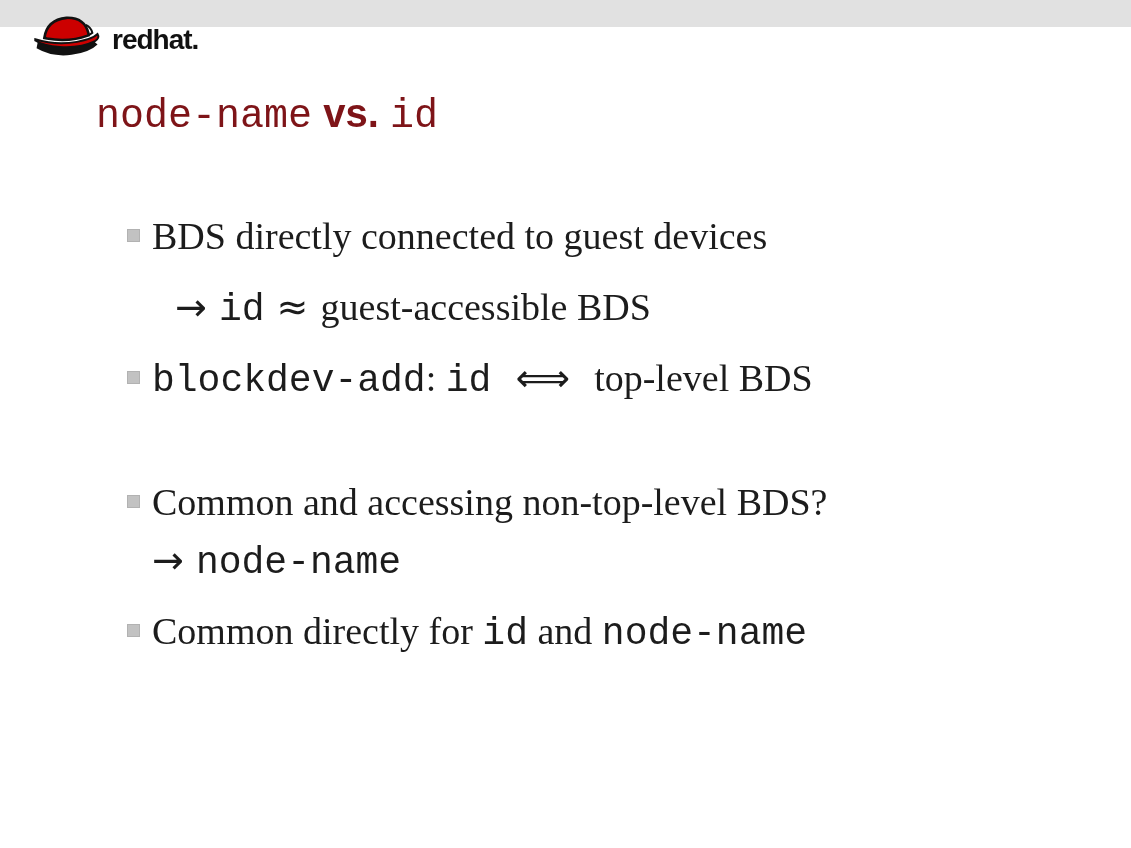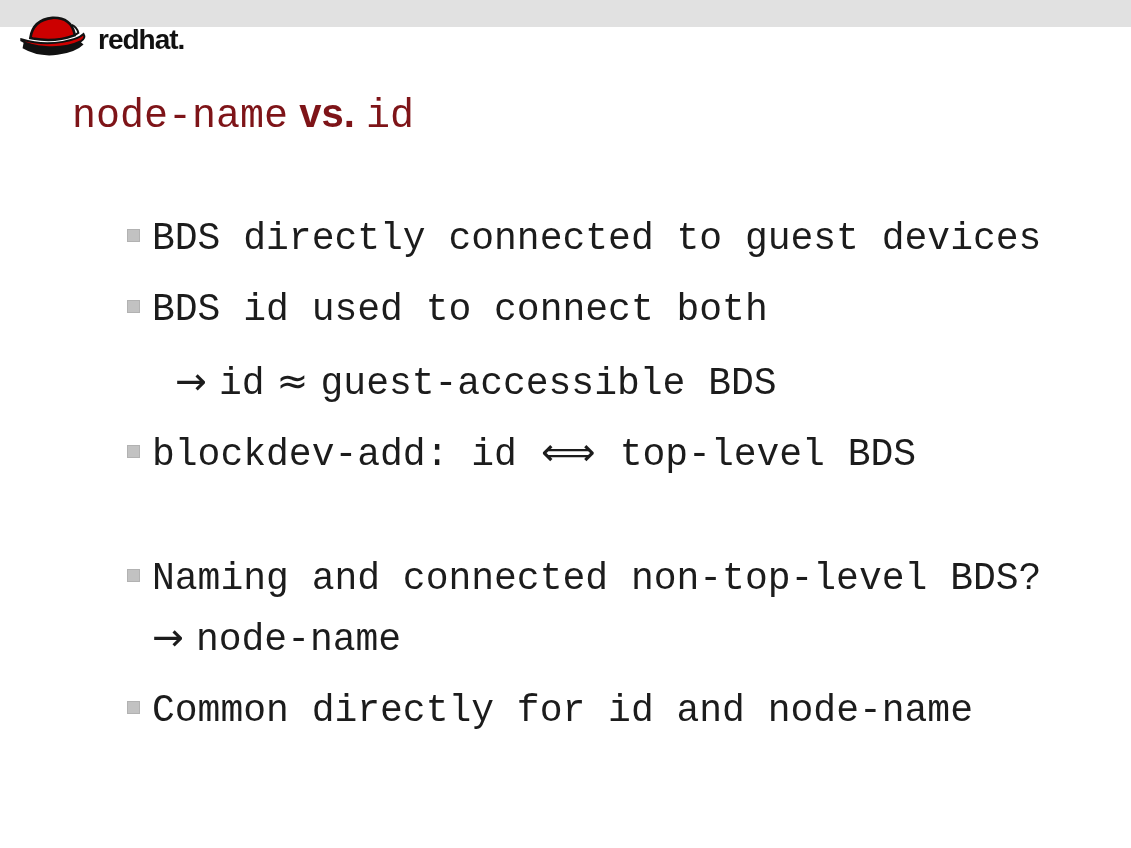--- a/index.html
+++ b/index.html
@@ -19,36 +19,36 @@
     background:var(--paper);
     overflow:hidden;
     font-family:"Liberation Sans",sans-serif;
     color:var(--ink);
   }
   .header-band{
     position:absolute;left:0;top:0;width:100%;height:27px;
     background:var(--band);
   }
   .logo{
-    position:absolute;left:16px;top:12px;
+    position:absolute;left:30px;top:12px;
     display:flex;align-items:flex-end;
   }
   .logo svg{display:block;}
   .brand{
     font-family:"Liberation Sans",sans-serif;
     font-size:28px;line-height:28px;
     color:var(--logo_black);
     letter-spacing:-1px;
     margin-left:4px;margin-bottom:6px;
     white-space:pre;
   }
   .brand .b-red{font-weight:800;}
   .brand .b-hat{font-weight:600;}
   .slide-title{
-    position:absolute;left:72px;top:88px;margin:0;
+    position:absolute;left:96px;top:88px;margin:0;
     font-size:40px;line-height:50px;font-weight:normal;
     color:var(--title_color);
     white-space:pre;
   }
   .slide-title .t-mono{font-family:"Liberation Mono",monospace;}
   .slide-title .t-vs{font-family:"Liberation Sans",sans-serif;font-weight:bold;}
   .content{
     position:absolute;left:127px;top:210px;width:920px;
   }
   .line{
@@ -62,21 +62,21 @@
   .line.cont{margin-top:6px;}
   .line.sub{margin-top:19px;padding-left:48px;}
   .line.gap-before{margin-top:69px;}
   .marker{
     position:absolute;left:0;top:19px;
     width:13px;height:13px;
     background:var(--bullet);
     border:1px solid var(--bullet_border);
     box-sizing:border-box;
   }
-  .seg-sans{font-family:Liberation Mono, monospace;margin-top:20px;}
+  .seg-sans{font-family:Liberation Serif, serif;margin-top:20px;}
   .seg-mono{font-family:"Liberation Mono",monospace;}
   .seg-sym{font-family:"DejaVu Sans",sans-serif;}
 </style>
 </head>
 <body>
 
 <div class="slide">
 
   <div class="header-band"></div>
 
@@ -89,21 +89,20 @@
         <path d="M86 20 Q94 24 96 32 L90 36" fill="none" stroke="#111" stroke-width="3"></path>
       </svg>
     </span>
     <span class="brand"><span class="b-red">red</span><span class="b-hat">hat</span><span class="b-hat">.</span></span>
   </div>
 
   <h1 class="slide-title"><span class="t-mono">node-name</span><span class="t-vs"> vs. </span><span class="t-mono">id</span></h1>
 
   <div class="content">
       <div class="line bullet"><span class="marker"></span><span class="seg-sans">BDS directly connected to guest devices</span></div>
-      <div class="line bullet"><span class="marker"></span><span class="seg-sans">BDS </span><span class="seg-mono">id</span><span class="seg-sans"> used to connect both</span></div>
       <div class="line sub"><span class="seg-sym">→ </span><span class="seg-mono">id</span><span class="seg-sym"> ≈ </span><span class="seg-sans">guest-accessible BDS</span></div>
       <div class="line bullet"><span class="marker"></span><span class="seg-mono">blockdev-add</span><span class="seg-sans">: </span><span class="seg-mono">id</span><span class="seg-sym">  ⟺  </span><span class="seg-sans">top-level BDS</span></div>
-      <div class="line bullet gap-before"><span class="marker"></span><span class="seg-sans">Naming and connected non-top-level BDS?</span></div>
+      <div class="line bullet gap-before"><span class="marker"></span><span class="seg-sans">Common and accessing non-top-level BDS?</span></div>
       <div class="line cont"><span class="seg-sym">→ </span><span class="seg-mono">node-name</span></div>
       <div class="line bullet"><span class="marker"></span><span class="seg-sans">Common directly for </span><span class="seg-mono">id</span><span class="seg-sans"> and </span><span class="seg-mono">node-name</span></div>
     </div>
 
 </div>
 
 </body></html>

